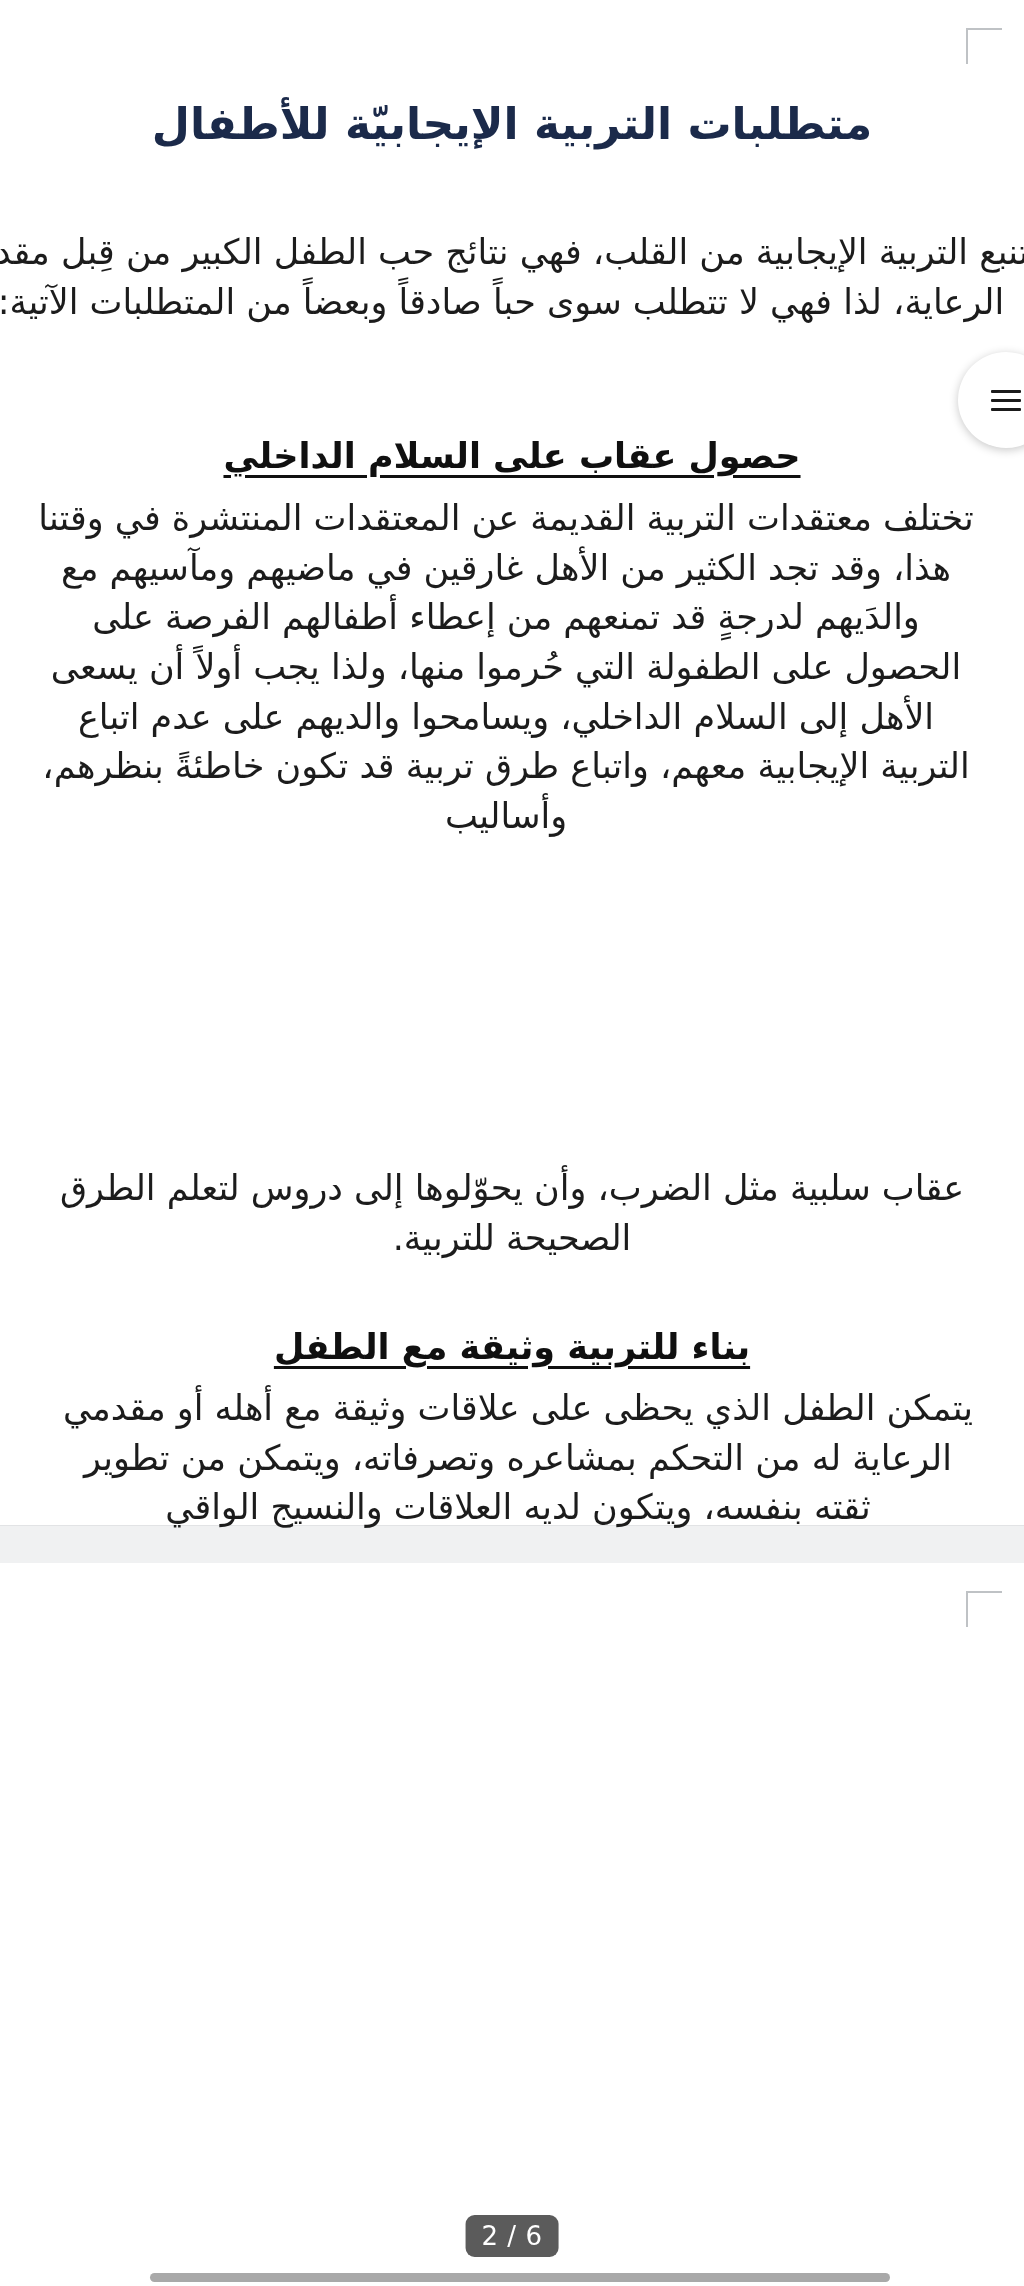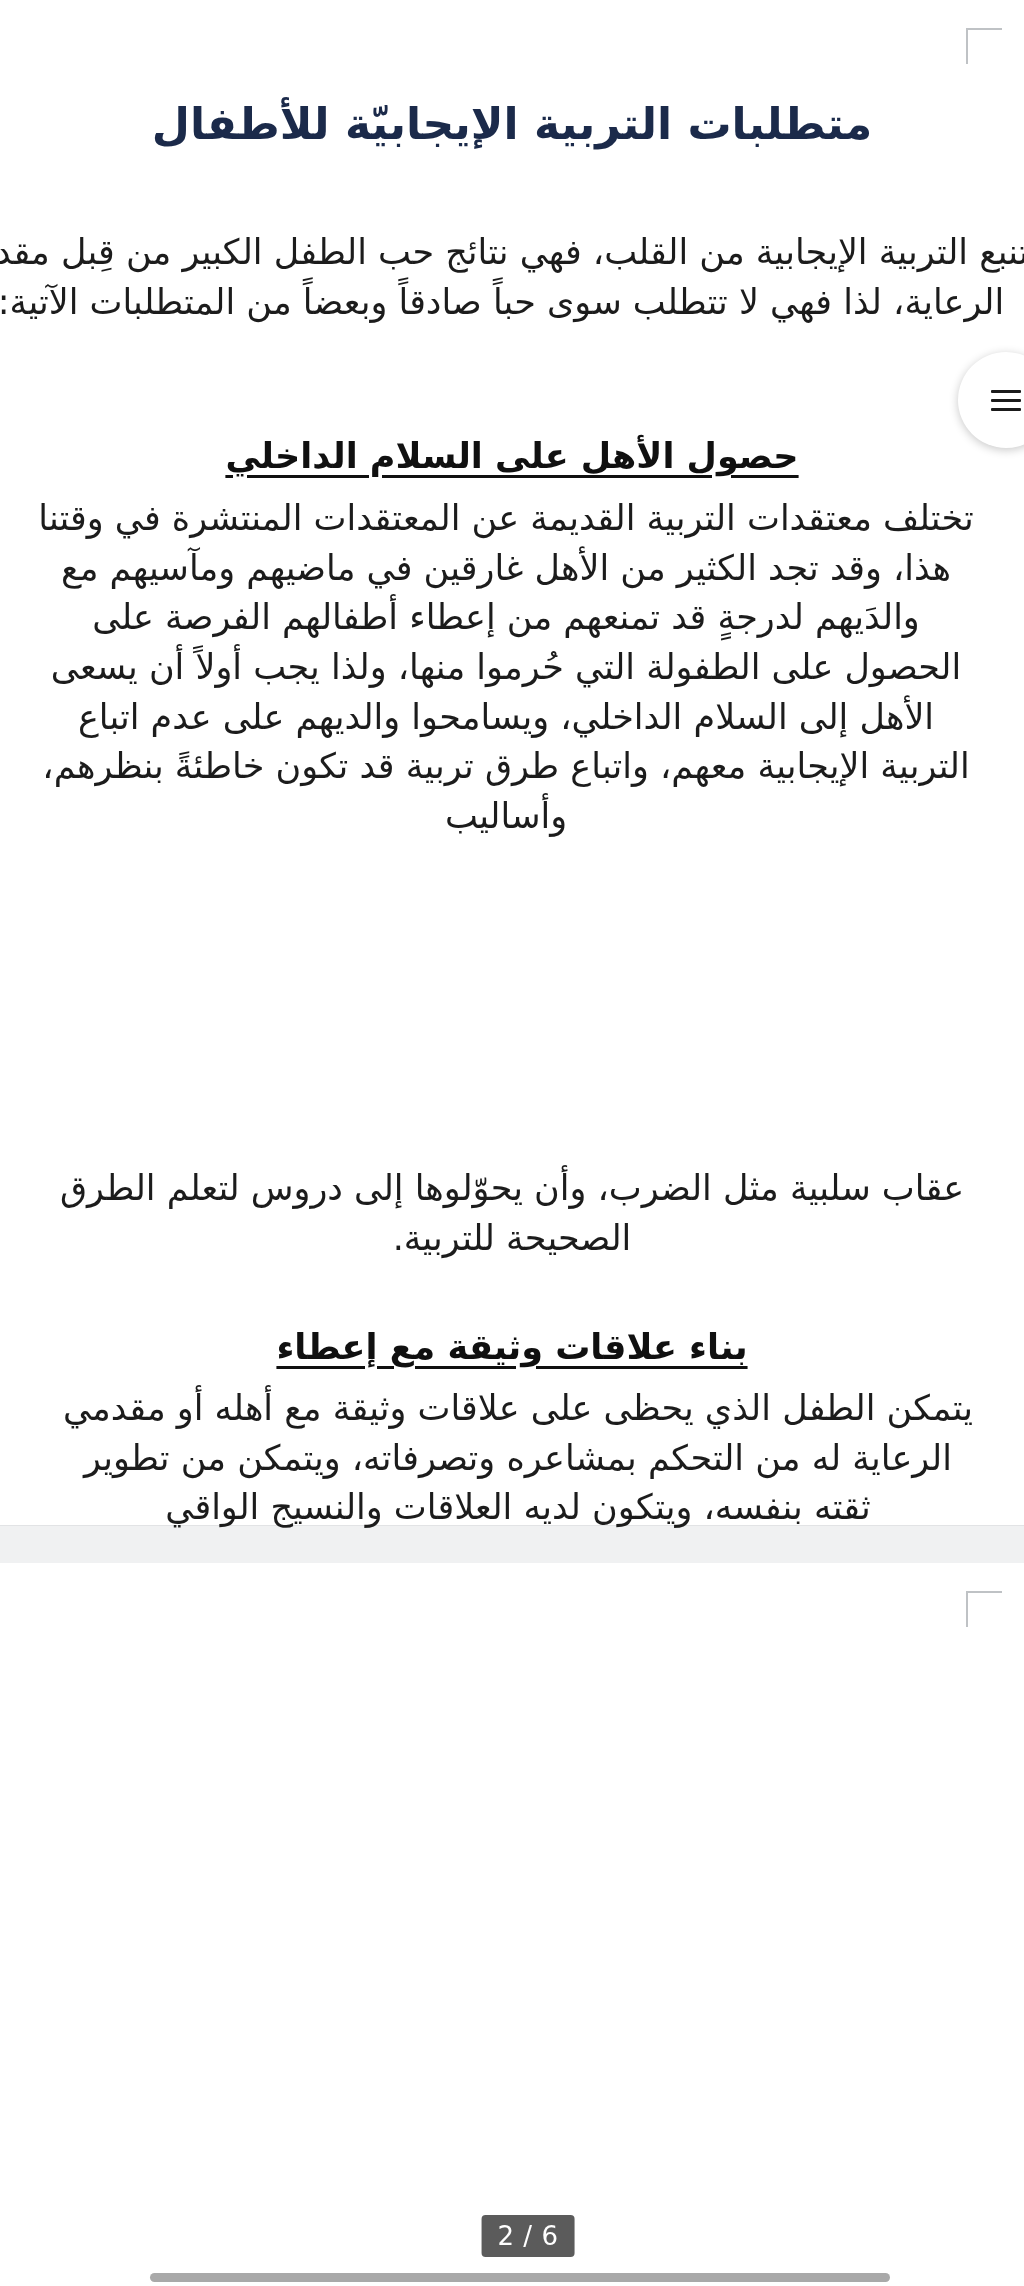--- a/index.html
+++ b/index.html
@@ -161,24 +161,23 @@
 
   .page-indicator {
     position: absolute;
     left: 50%;
     transform: translateX(-50%);
     top: 2215px;
     background: rgba(55,55,55,0.82);
     color: #ffffff;
     font-size: 26px;
     padding: 6px 16px;
-    border-radius: 4px;
+    border-radius: 9px;
     letter-spacing: 0.5px;
     direction: ltr;
-    margin-left: 16px;
   }
 
   .scrollbar-track {
     position: absolute;
     left: 0;
     right: 0;
     bottom: 4px;
     height: 10px;
   }
   .scrollbar-thumb {
@@ -198,37 +197,37 @@
 <div class="viewer">
 
   <div class="page page-1 doc">
     <div class="crop tr" style="top:28px; right:22px;"></div>
     <div class="crop br" style="bottom:42px; right:22px;"></div>
 
     <div class="doc-title">متطلبات التربية الإيجابيّة للأطفال</div>
 
     <div class="para p-intro">تنبع التربية الإيجابية من القلب، فهي نتائج حب الطفل الكبير من قِبل مقدم الرعاية، لذا فهي لا تتطلب سوى حباً صادقاً وبعضاً من المتطلبات الآتية:</div>
 
-    <div class="heading h-peace">حصول الأهل على السلام الداخلي</div>
+    <div class="heading h-peace">حصول عقاب على السلام الداخلي</div>
 
     <div class="para p-peace">تختلف معتقدات التربية القديمة عن المعتقدات المنتشرة في وقتنا هذا، وقد تجد الكثير من الأهل غارقين في ماضيهم ومآسيهم مع والدَيهم لدرجةٍ قد تمنعهم من إعطاء أطفالهم الفرصة على الحصول على الطفولة التي حُرموا منها، ولذا يجب أولاً أن يسعى الأهل إلى السلام الداخلي، ويسامحوا والديهم على عدم اتباع التربية الإيجابية معهم، واتباع طرق تربية قد تكون خاطئةً بنظرهم، وأساليب</div>
   </div>
 
   <div class="page-gap"></div>
 
   <div class="page page-2 doc">
     <div class="crop tr" style="top:28px; right:22px;"></div>
 
     <div class="para p-cont" style="top:-1563px; position:static;"></div>
   </div>
 
   <div class="doc">
     <div class="para p-cont">عقاب سلبية مثل الضرب، وأن يحوّلوها إلى دروس لتعلم الطرق الصحيحة للتربية.</div>
 
-    <div class="heading h-bond">بناء علاقات وثيقة مع إعطاء</div>
+    <div class="heading h-bond">بناء للتربية وثيقة مع الطفل</div>
 
     <div class="para p-bond">يتمكن الطفل الذي يحظى على علاقات وثيقة مع أهله أو مقدمي الرعاية له من التحكم بمشاعره وتصرفاته، ويتمكن من تطوير ثقته بنفسه، ويتكون لديه العلاقات والنسيج الواقي</div>
   </div>
 
   <div class="fab-menu">
     <span class="bars">
       <span></span>
         <span></span>
         <span></span>
     </span>

